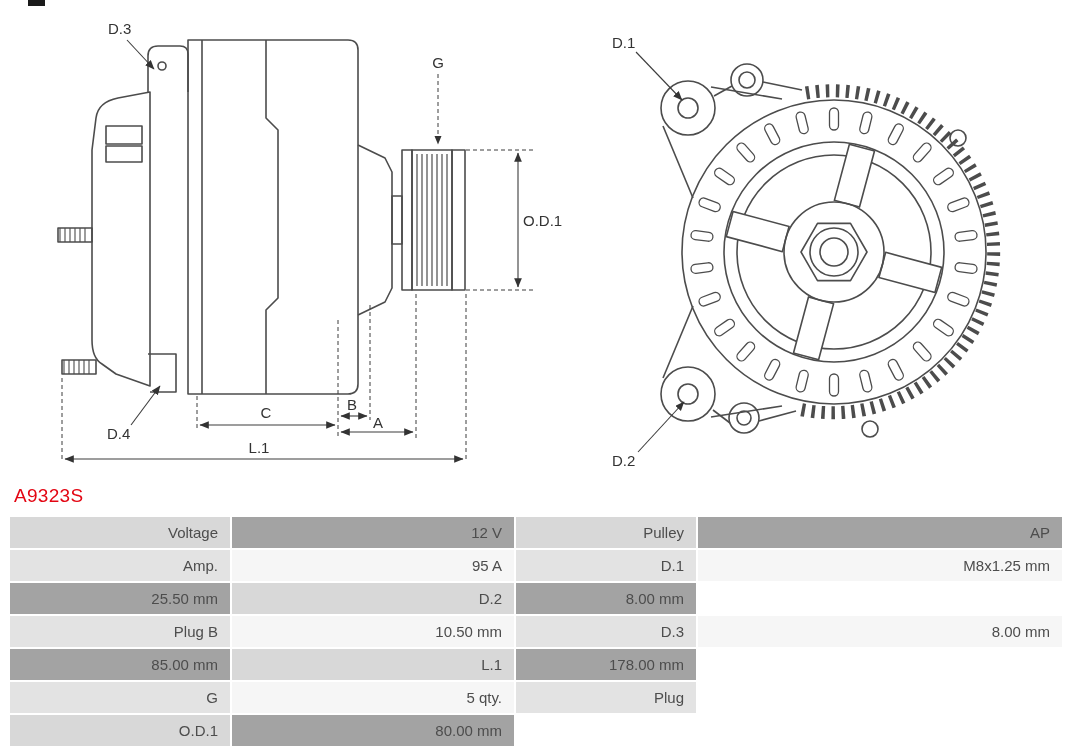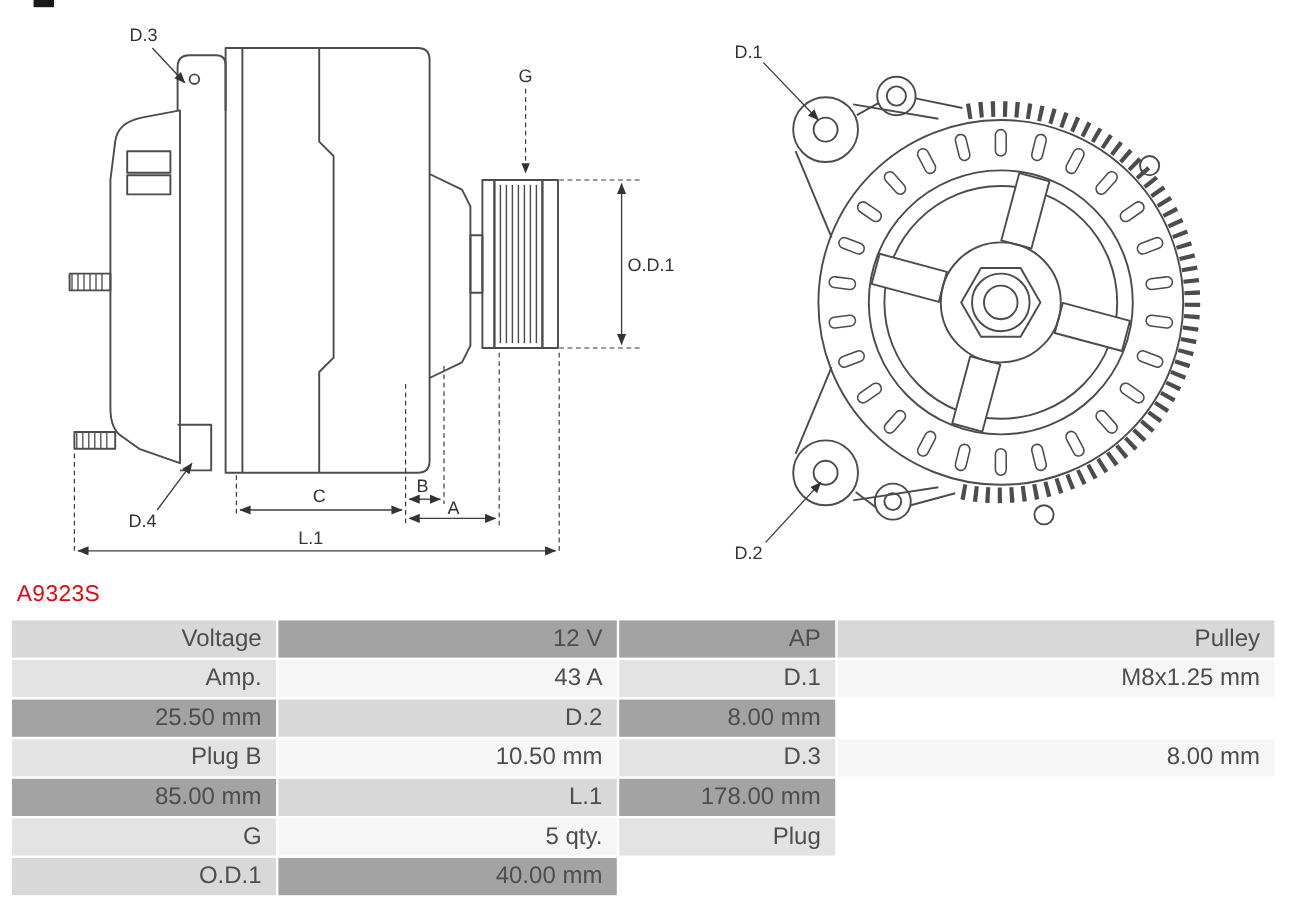--- a/index.html
+++ b/index.html
@@ -32,21 +32,21 @@
   .spec-table {
     position:absolute; left:10px; top:517px; width:1052px;
     display:flex; flex-direction:column; gap:2px;
   }
   .spec-row {
     display:grid; grid-template-columns:220px 282px 180px 364px;
     gap:2px; height:31px;
   }
   .cell {
     display:flex; align-items:center; justify-content:flex-end;
-    padding-right:12px; font-size:20px; color:#4d4d4d; box-sizing:border-box;
+    padding-right:12px; font-size:15px; color:#4d4d4d; box-sizing:border-box;
   }
   .lbl { background:#d8d8d8; }
   .val { background:#a3a3a3; }
   .spec-row:nth-child(even) .lbl { background:#e3e3e3; }
   .spec-row:nth-child(even) .val { background:#f6f6f6; }
   .cell.blank { background:transparent; }
 </style>
 </head>
 <body>
 
@@ -225,26 +225,26 @@
     <text class="t" x="612" y="48">D.1</text>
     <text class="t" x="612" y="466">D.2</text>
   </svg>
 
   <div class="part-number">A9323S</div>
 
   <div class="spec-table">
     <div class="spec-row">
       <div class="cell lbl">Voltage</div>
       <div class="cell val">12 V</div>
+      <div class="cell lbl">Pulley</div>
       <div class="cell val">AP</div>
-      <div class="cell lbl">Pulley</div>
     </div>
     <div class="spec-row">
       <div class="cell lbl">Amp.</div>
-      <div class="cell val">43 A</div>
+      <div class="cell val">95 A</div>
       <div class="cell lbl">D.1</div>
       <div class="cell val">M8x1.25 mm</div>
     </div>
     <div class="spec-row">
       <div class="cell val">25.50 mm</div>
       <div class="cell lbl">D.2</div>
       <div class="cell val">8.00 mm</div>
     </div>
     <div class="spec-row">
       <div class="cell lbl">Plug B</div>
@@ -257,19 +257,19 @@
       <div class="cell lbl">L.1</div>
       <div class="cell val">178.00 mm</div>
     </div>
     <div class="spec-row">
       <div class="cell lbl">G</div>
       <div class="cell val">5 qty.</div>
       <div class="cell lbl">Plug</div>
     </div>
     <div class="spec-row">
       <div class="cell lbl">O.D.1</div>
-      <div class="cell val">40.00 mm</div>
+      <div class="cell val">80.00 mm</div>
       <div class="cell lbl blank"></div>
       <div class="cell val blank"></div>
     </div>
   </div>
 
 </div>
 
 </body></html>

